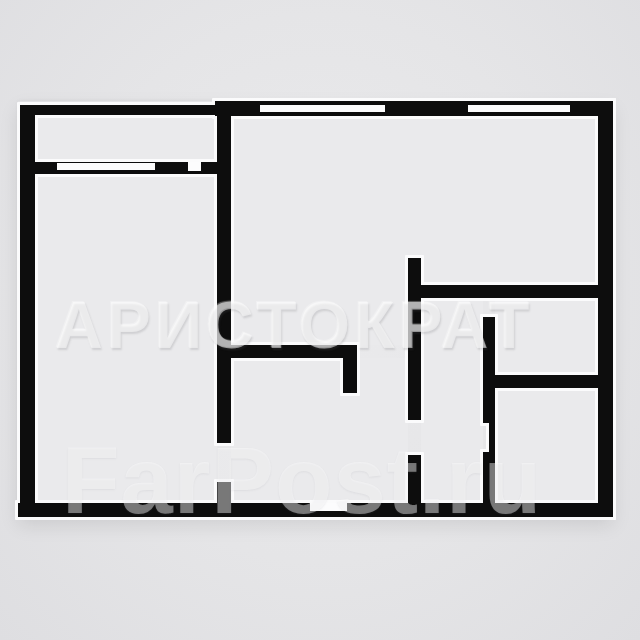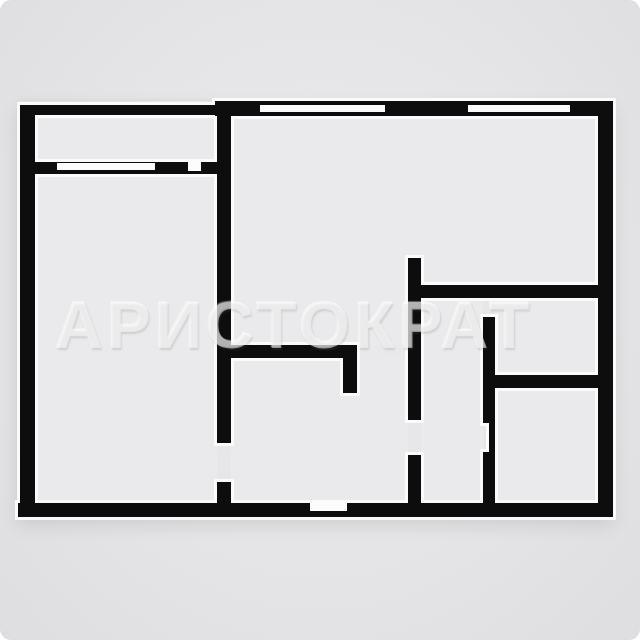--- a/index.html
+++ b/index.html
@@ -3,21 +3,20 @@
 <meta charset="utf-8">
 <style>
   html,body{margin:0;padding:0;}
   body{
     width:640px;height:640px;overflow:hidden;
     font-family:"Liberation Sans", sans-serif;
   }
   #canvas{
     position:relative;width:640px;height:640px;
     background:radial-gradient(ellipse at 50% 45%, #ebebed 0%, #e5e5e7 55%, #dedee1 100%);
-    border-radius:11px;
   }
   .rect{position:absolute;}
   #plan-shadow{
     position:absolute;left:18px;top:101px;width:595px;height:416px;
     box-shadow:0 8px 18px rgba(0,0,0,0.10), 0 0 4px rgba(0,0,0,0.05);
   }
   .room{position:absolute;}
   .halo{position:absolute;border-radius:1px;}
   .wall{position:absolute;}
   .opening{position:absolute;}
@@ -92,13 +91,14 @@
       <div class="wall" style="left: 483px; top: 452px; width: 12px; height: 55px; background: rgb(13, 13, 13);"></div>
     </div>
   <div id="layer-openings" class="rect" style="z-index:4">
       <div class="opening" style="left: 57px; top: 163px; width: 98px; height: 7px; background: rgb(252, 252, 253);"></div>
       <div class="opening" style="left: 188px; top: 162px; width: 13px; height: 9px; background: rgb(252, 252, 253);"></div>
       <div class="opening" style="left: 260px; top: 105px; width: 125px; height: 7px; background: rgb(252, 252, 253);"></div>
       <div class="opening" style="left: 468px; top: 105px; width: 102px; height: 7px; background: rgb(252, 252, 253);"></div>
       <div class="opening" style="left: 310px; top: 503px; width: 37px; height: 8px; background: rgb(252, 252, 253);"></div>
     </div>
   <div id="watermark-brand" class="watermark">АРИСТОКРАТ</div>
+  <div id="watermark-site" class="watermark">FarPost.ru</div>
 </div>
 
 </body></html>

